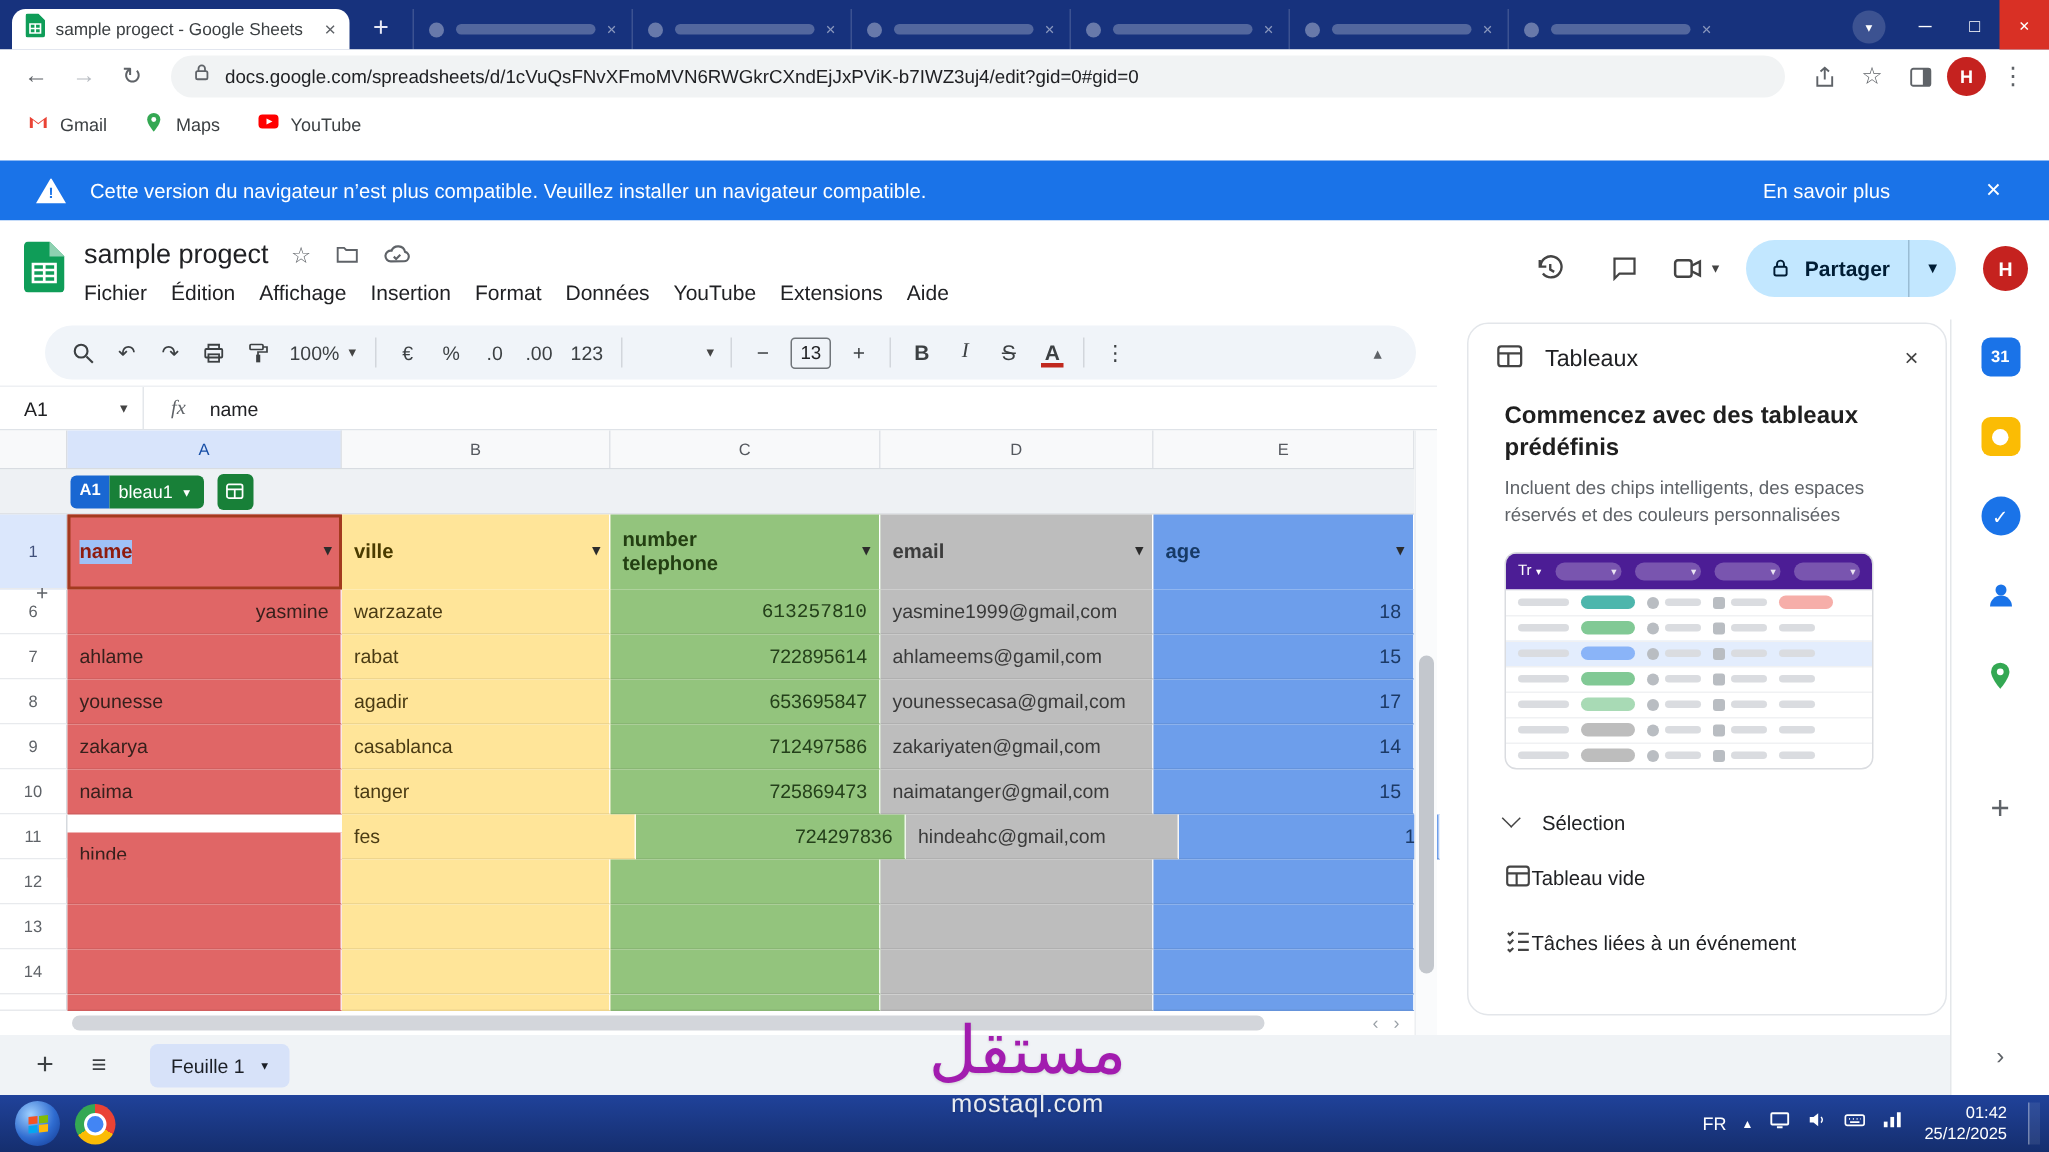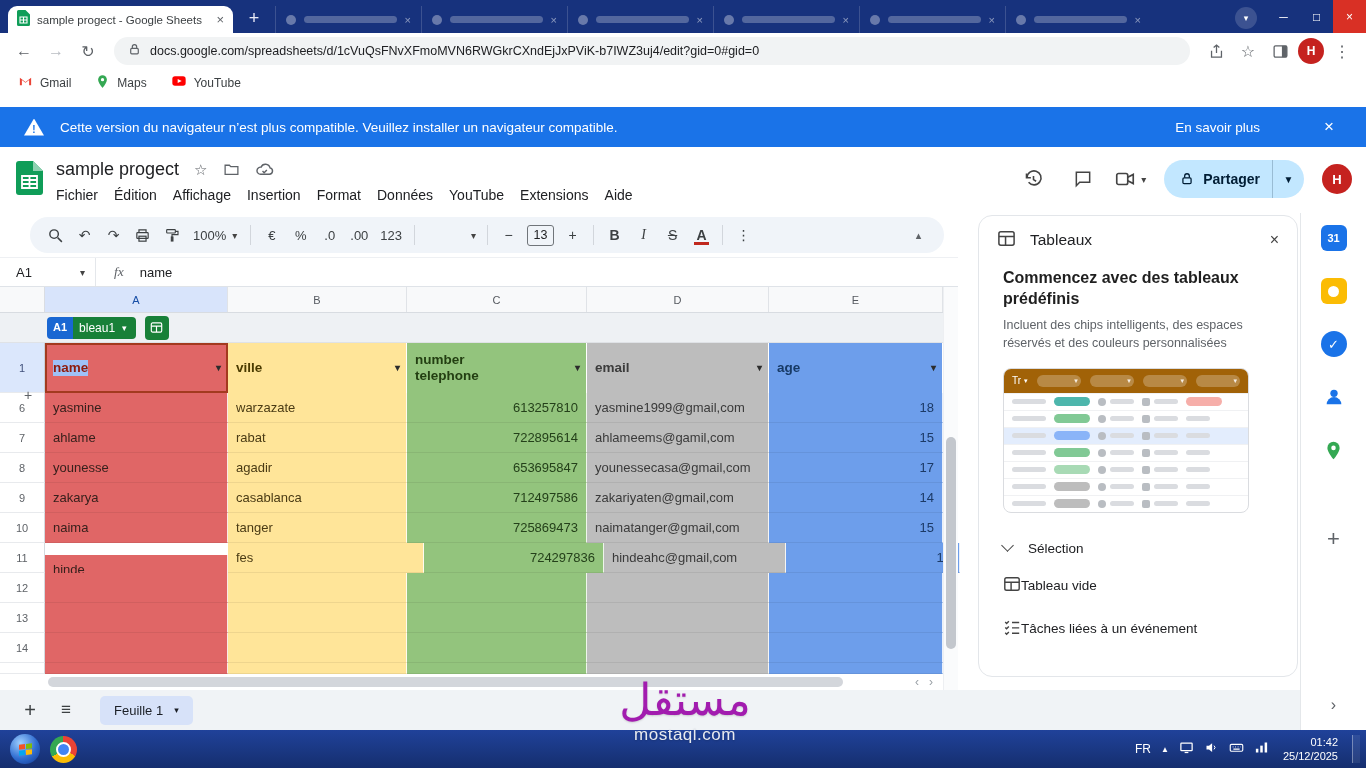--- a/index.html
+++ b/index.html
@@ -109,21 +109,21 @@
 
 
 .panel{width:320px;margin:2px 0 0 20px;height:462px;background:#fff;border:1px solid #e3e6ea;border-radius:14px;overflow:hidden;flex:0 0 auto}
 .p-head{height:48px;display:flex;align-items:center;gap:14px;padding:0 18px}
 .p-title{font-size:15.5px;color:#202124;flex:1}
 .p-x{color:#444;font-size:16px}
 .p-body{padding:4px 24px 0}
 .p-h3{font-size:16px;color:#1f1f1f;line-height:1.3;font-weight:bold}
 .p-desc{font-size:12.5px;color:#5f6368;line-height:1.45;margin-top:6px}
 .preview{margin-top:16px;width:246px;border:1px solid #dadce0;border-radius:8px;overflow:hidden}
-.pv-head{height:24px;background:#a16207;display:flex;align-items:center;padding:0 8px;gap:9px}
+.pv-head{height:24px;background:#4c1d95;display:flex;align-items:center;padding:0 8px;gap:9px}
 .pv-tr{color:#fff;font-size:10px;display:flex;align-items:center;gap:3px}
 .pv-hcell{flex:1;height:12px;border-radius:6px;background:rgba(255,255,255,.25);display:flex;align-items:center;justify-content:flex-end;padding-right:3px;color:rgba(255,255,255,.85);font-size:7px}
 .pv-row{height:17px;display:flex;align-items:center;gap:8px;padding:0 8px;border-top:1px solid #f0f1f3}
 .pv-sel{background:#e3edfd}
 .pv-bar{width:34px;height:5px;border-radius:3px;background:#dadce0}
 .pv-bar.sm{width:24px}
 .pv-pill{width:36px;height:9px;border-radius:5px;flex:0 0 auto}
 .pv-ic{width:8px;height:8px;border-radius:50%;background:#b9bdc2;flex:0 0 auto}
 .pv-ic.sq{border-radius:2px}
 .pv-cell{display:flex;align-items:center;gap:4px}
@@ -473,23 +473,23 @@
                 <span class="htext">age</span>
                 <span class="hchev">▾</span>
               </div>
             </div>
           <div class="addrow">+</div>
         </div>
 
         <div id="rows">
             <div class="grow">
               <div class="gut">6</div>
-              <div class="gcell" style="width: 183px; background: rgb(224, 102, 102); text-align: left; color: rgb(55, 32, 28);">yasmine</div>
+              <div class="gcell" style="width: 183px; background: rgb(224, 102, 102); text-align: right; color: rgb(55, 32, 28);">yasmine</div>
               <div class="gcell" style="width: 179px; background: rgb(255, 229, 153); text-align: left; color: rgb(74, 59, 20);">warzazate</div>
-              <div class="gcell" style="width: 180px; background: rgb(147, 196, 125); text-align: right; color: rgb(36, 64, 26);">613257810</div>
+              <div class="gcell" style="width: 180px; background: rgb(147, 196, 125); text-align: right; color: rgb(36, 64, 26); font-family: Liberation Mono, monospace;">613257810</div>
               <div class="gcell" style="width: 182px; background: rgb(189, 189, 189); text-align: left; color: rgb(58, 58, 58);">yasmine1999@gmail,com</div>
               <div class="gcell" style="width: 174px; background: rgb(109, 158, 235); text-align: right; color: rgb(28, 58, 102);">18</div>
             </div>
             <div class="grow">
               <div class="gut">7</div>
               <div class="gcell" style="width: 183px; background: rgb(224, 102, 102); text-align: left; color: rgb(55, 32, 28);">ahlame</div>
               <div class="gcell" style="width: 179px; background: rgb(255, 229, 153); text-align: left; color: rgb(74, 59, 20);">rabat</div>
               <div class="gcell" style="width: 180px; background: rgb(147, 196, 125); text-align: right; color: rgb(36, 64, 26);">722895614</div>
               <div class="gcell" style="width: 182px; background: rgb(189, 189, 189); text-align: left; color: rgb(58, 58, 58);">ahlameems@gamil,com</div>
               <div class="gcell" style="width: 174px; background: rgb(109, 158, 235); text-align: right; color: rgb(28, 58, 102);">15</div>

